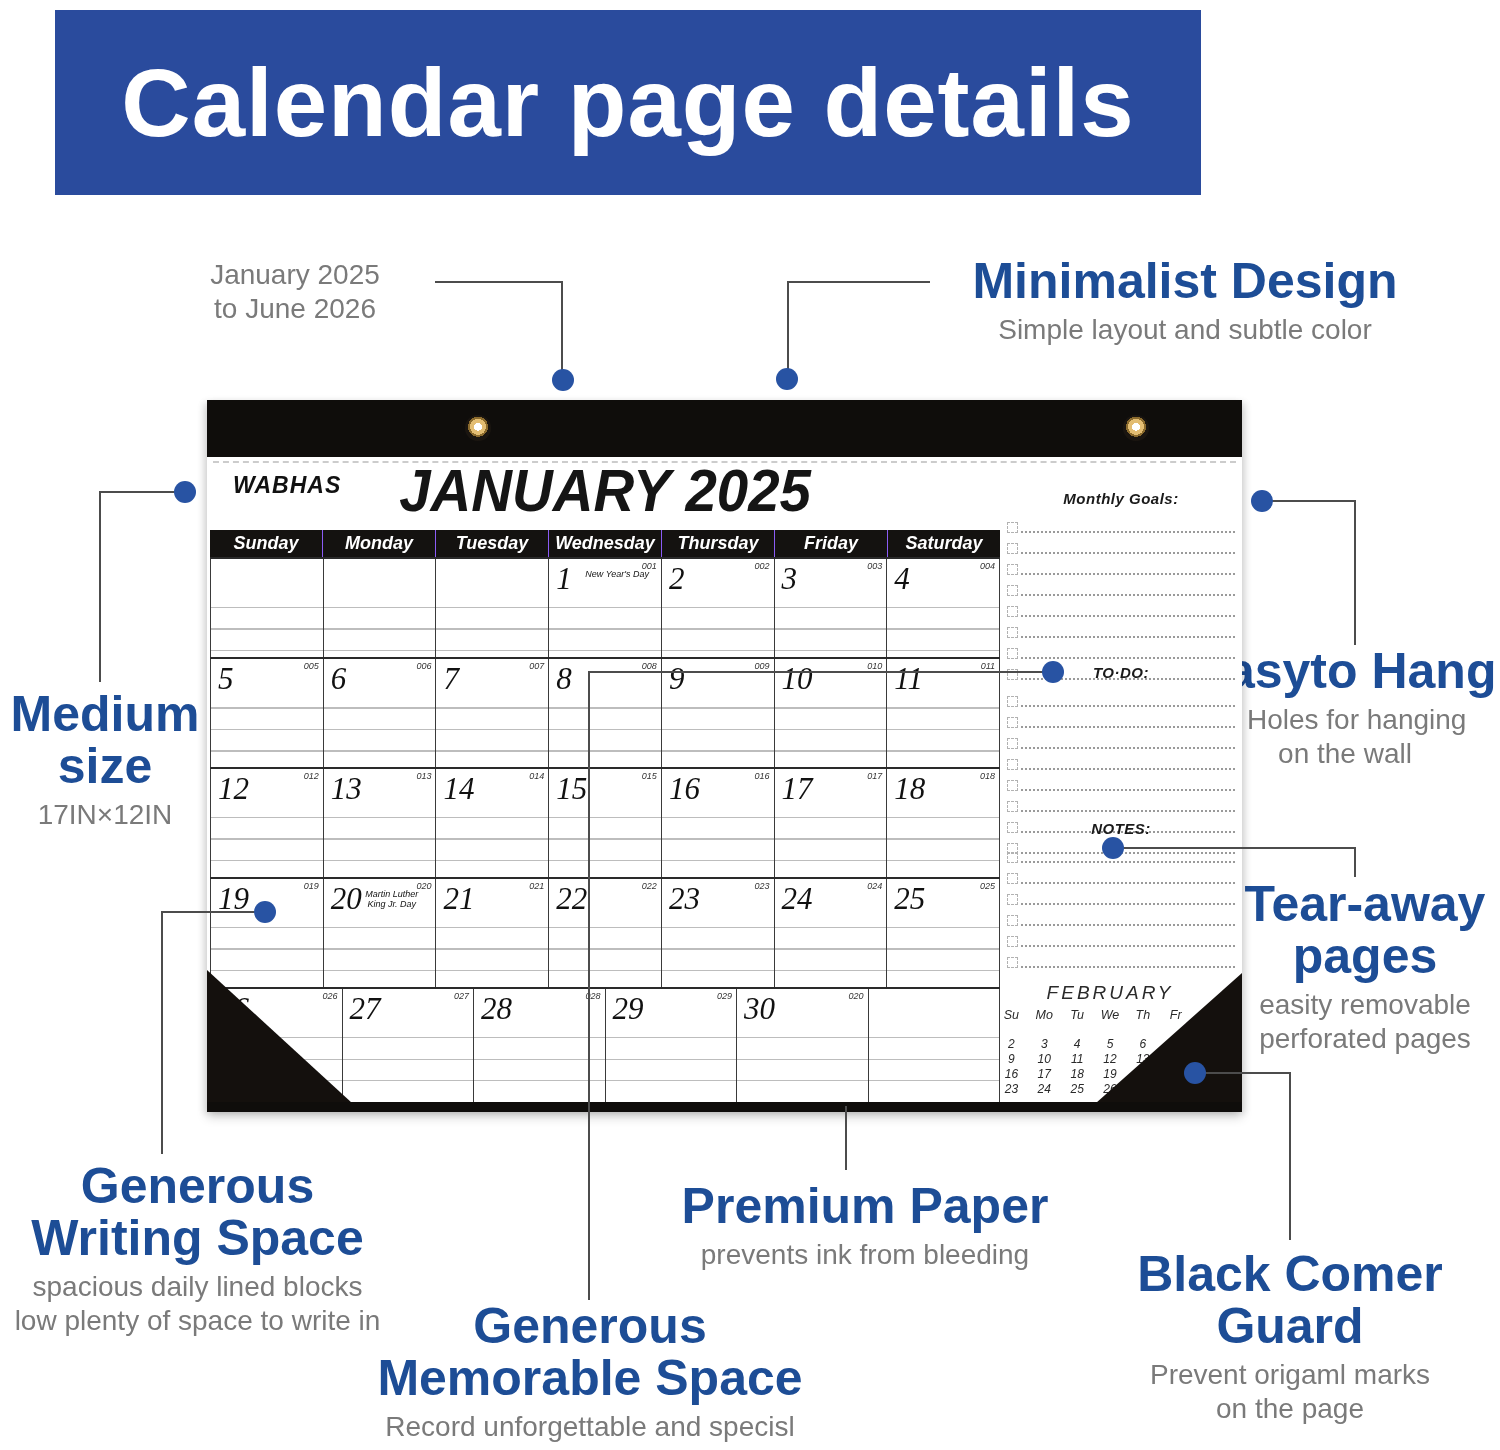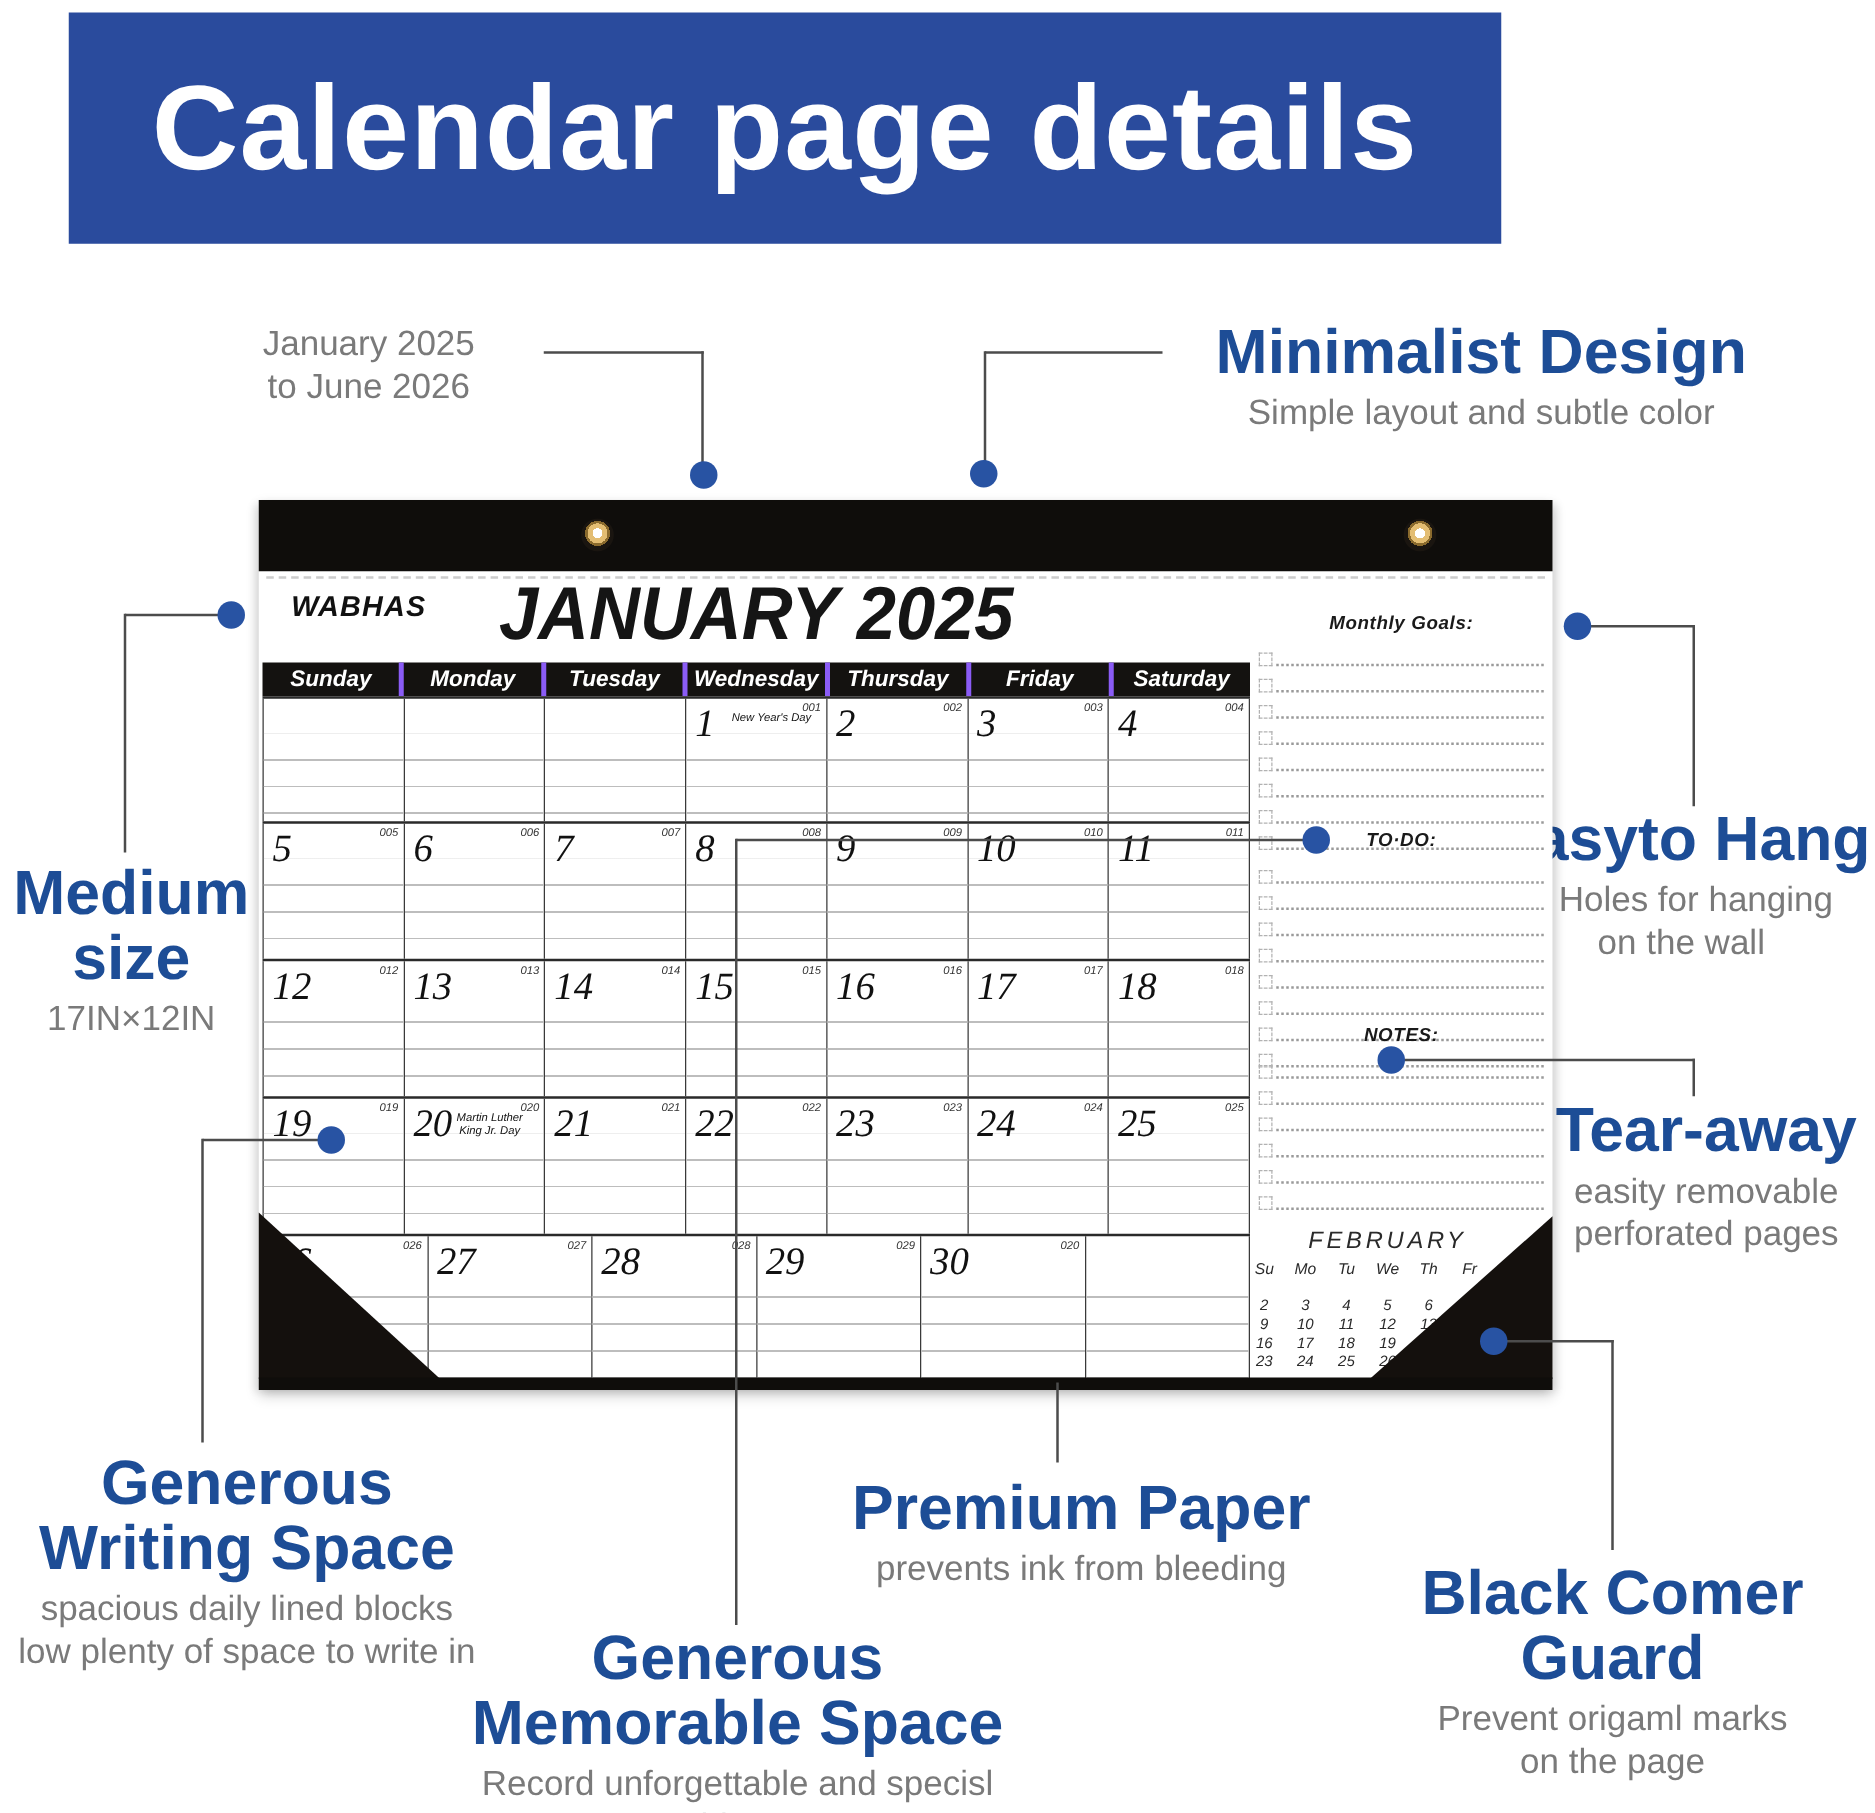--- a/index.html
+++ b/index.html
@@ -25,21 +25,21 @@
   .mtitle{position:absolute;left:128px;top:56px;width:540px;text-align:center;font-size:60px;font-weight:bold;
           color:#151515;transform:scaleX(0.94);letter-spacing:0px;white-space:nowrap;}
   .phead{position:absolute;left:793px;width:242px;text-align:center;font-size:15px;font-weight:bold;color:#1a1a1a;letter-spacing:0.5px;}
   .lblock{position:absolute;left:800px;width:228px;}
   .ln{height:21px;display:flex;align-items:flex-end;}
   .cb{width:9px;height:9px;border:1px dashed #b2b2b2;margin-right:3px;flex:none;}
   .dt{flex:1;border-bottom:2px dotted #9a9a9a;}
   
   .dhrow{position:absolute;left:3px;top:130px;width:790px;height:27px;display:flex;background:#141210;}
   .dh{flex:1;color:#fff;font-weight:bold;font-size:18px;text-align:center;line-height:27px;}
-  .dh + .dh{border-left:4px solid #8b5cf6;}
+  .dh + .dh{border-left:1px solid #8b5cf6;}
   
   .grid{position:absolute;left:3px;top:157px;width:790px;}
   .grow{display:flex;border-top:2px solid #2a2a2a;box-sizing:border-box;}
   .r1{height:100px}.r2{height:110px}.r3{height:110px}.r4{height:110px}.r5{height:117px}
   .cell{flex:1;position:relative;border-right:1.5px solid #3a3a3a;box-sizing:border-box;}
   .grow .cell:first-child{border-left:1.5px solid #3a3a3a;}
   .rl{position:absolute;left:0;right:0;top:28px;bottom:1px;
       background:repeating-linear-gradient(to bottom, transparent 0px, transparent 20px, #bdbdbd 20px, #bdbdbd 21.5px);}
   .dn{position:absolute;left:7px;top:2px;font-family:"Liberation Serif",serif;font-size:31px;color:#111;z-index:2;}
   .doy{position:absolute;right:4px;top:2px;font-size:9px;color:#333;z-index:2;}
@@ -87,20 +87,21 @@
   <div class="t">Easyto Hang</div>
   <div class="s">
     <div>2 Holes for hanging</div>
       <div>on the wall</div>
   </div>
 </div>
 
 <div class="co" style="left:1230px;top:878px;width:270px;">
   <div class="t">
     <div>Tear-away</div>
+      <div>pages</div>
   </div>
   <div class="s">
     <div>easity removable</div>
       <div>perforated pages</div>
   </div>
 </div>
 
 <div class="co" style="left:0px;top:1160px;width:395px;">
   <div class="t">
     <div>Generous</div>

